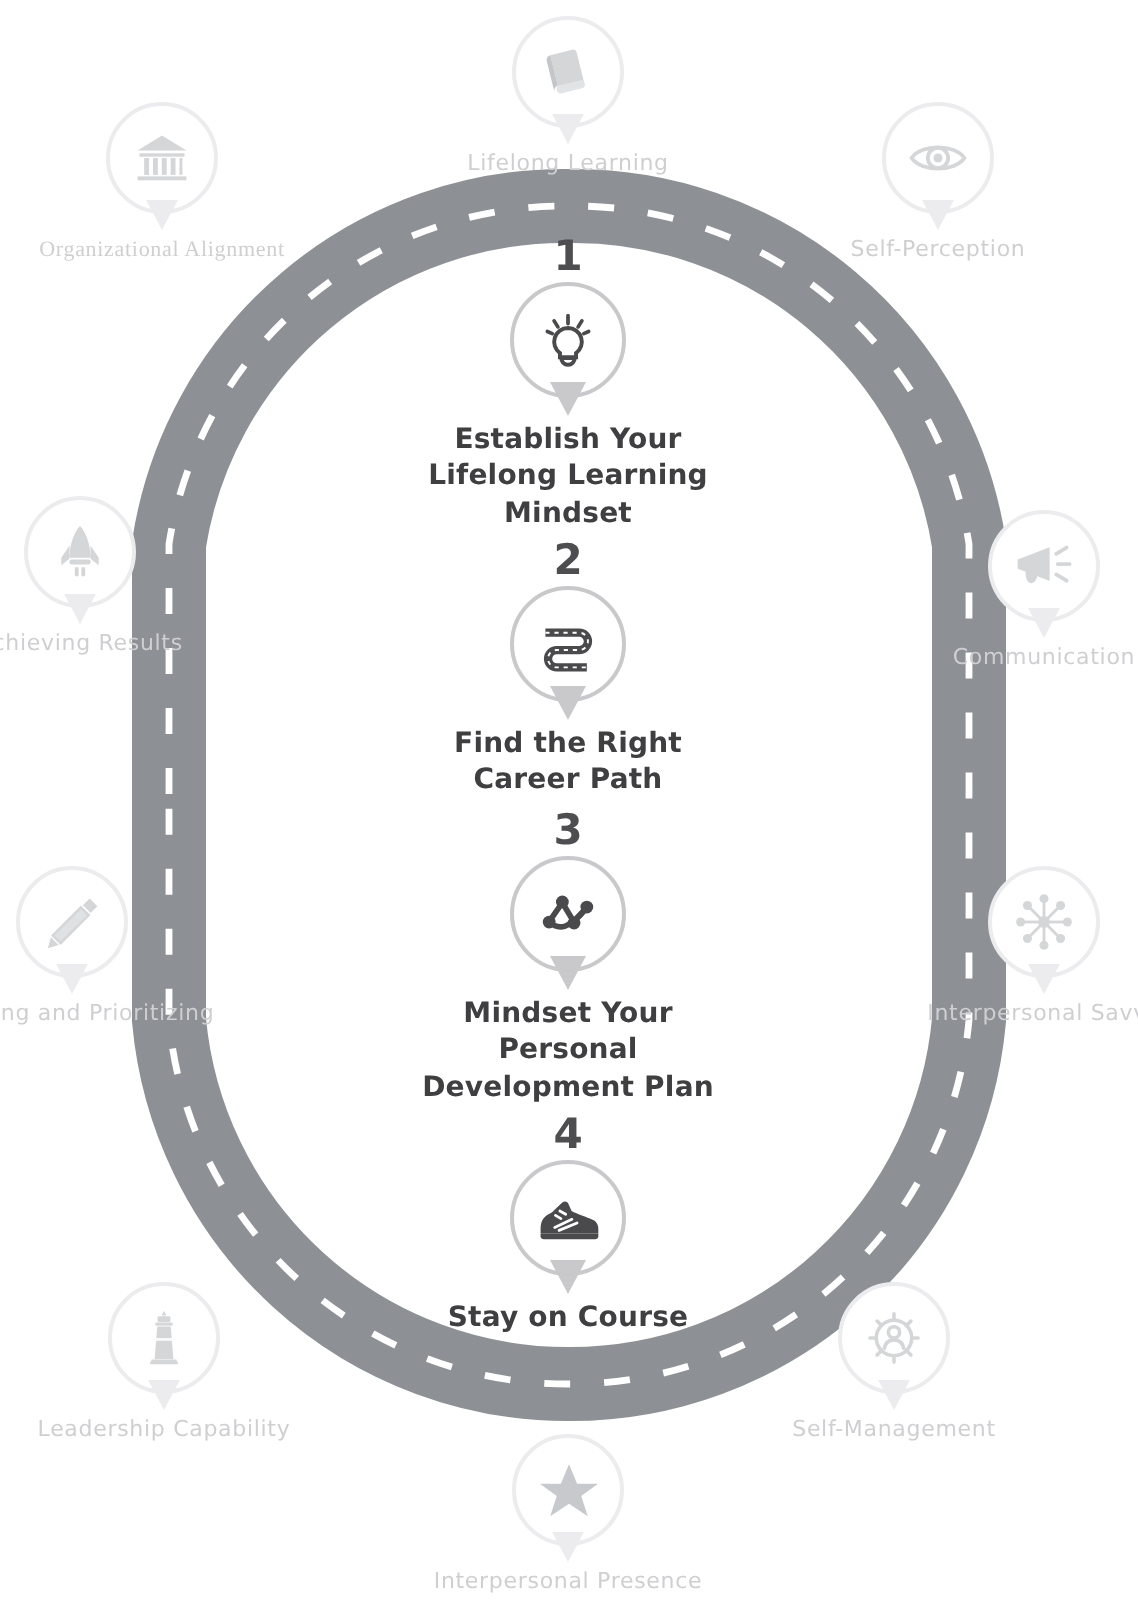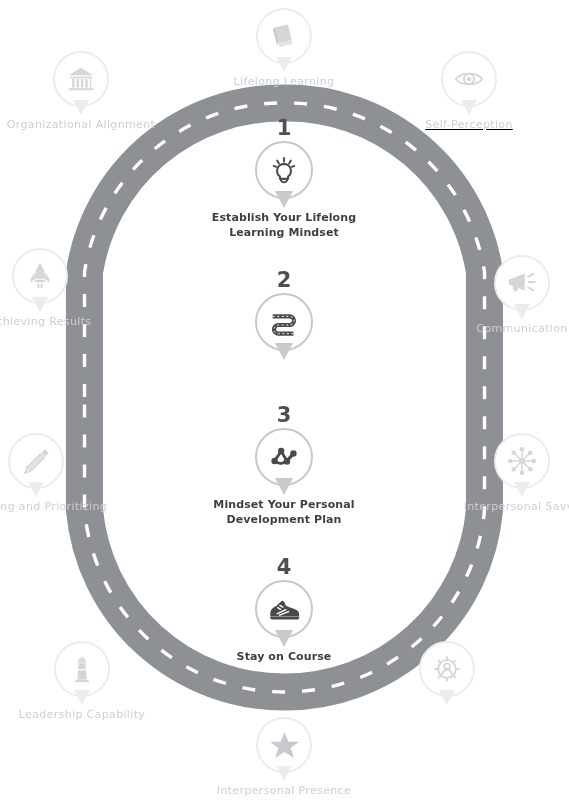--- a/index.html
+++ b/index.html
@@ -67,21 +67,21 @@
     left: 50%;
     margin-left: -9px;
     top: 50px;
     width: 0; height: 0;
     border-left: 9px solid transparent;
     border-right: 9px solid transparent;
     border-top: 17px solid #c9c9cb;
   }
   .pin-label {
     margin-top: 12px;
-    font-size: 11px;
+    font-size: 14px;
     font-weight: 700;
     color: #3f3f41;
     line-height: 1.32;
     letter-spacing: 0.1px;
   }
   .pin svg { display: block; }
 
   
   .node {
     position: absolute;
@@ -161,40 +161,40 @@
             <path d="M9 5 h12 a2 2 0 0 1 2 2 v17 a2 2 0 0 1 -2 2 h-12 z" fill="#d5d6d8"></path>
             <path d="M9 5 a2.6 2.6 0 0 0 -2.6 2.6 v16.8 A2.6 2.6 0 0 1 9 21.8 z" fill="#c5c6c9"></path>
             <path d="M9 21.8 h14 v2.4 a2 2 0 0 1 -2 2 h-12 a2.6 2.6 0 0 1 0 -4.4 z" fill="#e2e3e5"></path>
           </g>
         </svg>
       </div>
     </div>
     <div class="node-label">Lifelong Learning</div>
   </div>
 
-  <div class="node" style="left:81px; top:51px;">
+  <div class="node" style="left:81px; top:51px;font-family:Liberation Serif, serif;">
     <div class="node-body">
       <div class="node-tail"></div>
       <div class="node-circle">
         <svg width="30" height="30" viewBox="0 0 32 32">
           <path d="M16 4 L29 12 H3 Z" fill="#d5d6d8"></path>
           <rect x="4" y="13.5" width="24" height="1.8" fill="#d5d6d8"></rect>
           <rect x="6.5" y="16" width="2.6" height="9" fill="#d5d6d8"></rect>
           <rect x="11.2" y="16" width="2.6" height="9" fill="#d5d6d8"></rect>
           <rect x="15.9" y="16" width="2.6" height="9" fill="#d5d6d8"></rect>
           <rect x="20.6" y="16" width="2.6" height="9" fill="#d5d6d8"></rect>
           <rect x="25.3" y="16" width="1.6" height="9" fill="#d5d6d8"></rect>
           <rect x="3" y="25.8" width="26" height="2.1" fill="#d5d6d8"></rect>
         </svg>
       </div>
     </div>
     <div class="node-label">Organizational Alignment</div>
   </div>
 
-  <div class="node" style="left:469px; top:51px;text-decoration:underline;">
+  <div class="node" style="left:469px; top:51px;">
     <div class="node-body">
       <div class="node-tail"></div>
       <div class="node-circle">
         <svg width="32" height="32" viewBox="0 0 34 34">
           <path d="M3 17 C8 9.5 26 9.5 31 17 C26 24.5 8 24.5 3 17 Z" fill="none" stroke="#d5d6d8" stroke-width="2"></path>
           <circle cx="17" cy="17" r="5.4" fill="none" stroke="#d5d6d8" stroke-width="2"></circle>
           <circle cx="17" cy="17" r="2.4" fill="#d5d6d8"></circle>
         </svg>
       </div>
     </div>
@@ -307,20 +307,21 @@
           <g fill="none" stroke="#d5d6d8" stroke-width="1.9">
             <circle cx="17" cy="17" r="9.4"></circle>
             <path d="M17 4.2 v3.2 M17 26.6 v3.2 M4.2 17 h3.2 M26.6 17 h3.2
                      M8 8 l2.3 2.3 M23.7 23.7 l2.3 2.3 M26 8 l-2.3 2.3 M10.3 23.7 l-2.3 2.3" stroke-linecap="round"></path>
             <circle cx="17" cy="14" r="3"></circle>
             <path d="M11.6 23.2 C12.3 19.4 14.4 18 17 18 C19.6 18 21.7 19.4 22.4 23.2"></path>
           </g>
         </svg>
       </div>
     </div>
+    <div class="node-label">Self-Management</div>
   </div>
 
   <div class="node" style="left:284px; top:717px;">
     <div class="node-body">
       <div class="node-tail"></div>
       <div class="node-circle">
         <svg width="31" height="31" viewBox="0 0 32 32">
           <path d="M16 2.2 L20.2 12.2 L31 12.2 L22.3 18.6 L25.7 29 L16 22.6 L6.3 29 L9.7 18.6 L1 12.2 L11.8 12.2 Z" fill="#c8c9cc"></path>
         </svg>
       </div>
@@ -353,20 +354,21 @@
     <div class="pin-number">2</div>
     <div class="pin-body">
       <div class="pin-tail"></div>
       <div class="pin-circle">
         <svg width="32" height="32" viewBox="0 0 34 34">
           <path d="M5 11 H23 a4.6 4.6 0 0 1 0 9.2 H11 a4.6 4.6 0 0 0 0 9.2 H27" fill="none" stroke="#4a4a4c" stroke-width="4.4" stroke-linecap="butt"></path>
           <path d="M5 11 H23 a4.6 4.6 0 0 1 0 9.2 H11 a4.6 4.6 0 0 0 0 9.2 H27" fill="none" stroke="#ffffff" stroke-width="1" stroke-dasharray="2.2 2.6"></path>
         </svg>
       </div>
     </div>
+    <div class="pin-label">Find the Right Career Path</div>
   </div>
 
   <div class="pin" style="left:284px; top:405px;">
     <div class="pin-number">3</div>
     <div class="pin-body">
       <div class="pin-tail"></div>
       <div class="pin-circle">
         <svg width="32" height="32" viewBox="0 0 34 34">
           <g stroke="#4a4a4c" stroke-width="3" stroke-linecap="round" fill="none">
             <line x1="7" y1="21" x2="14" y2="11"></line>

